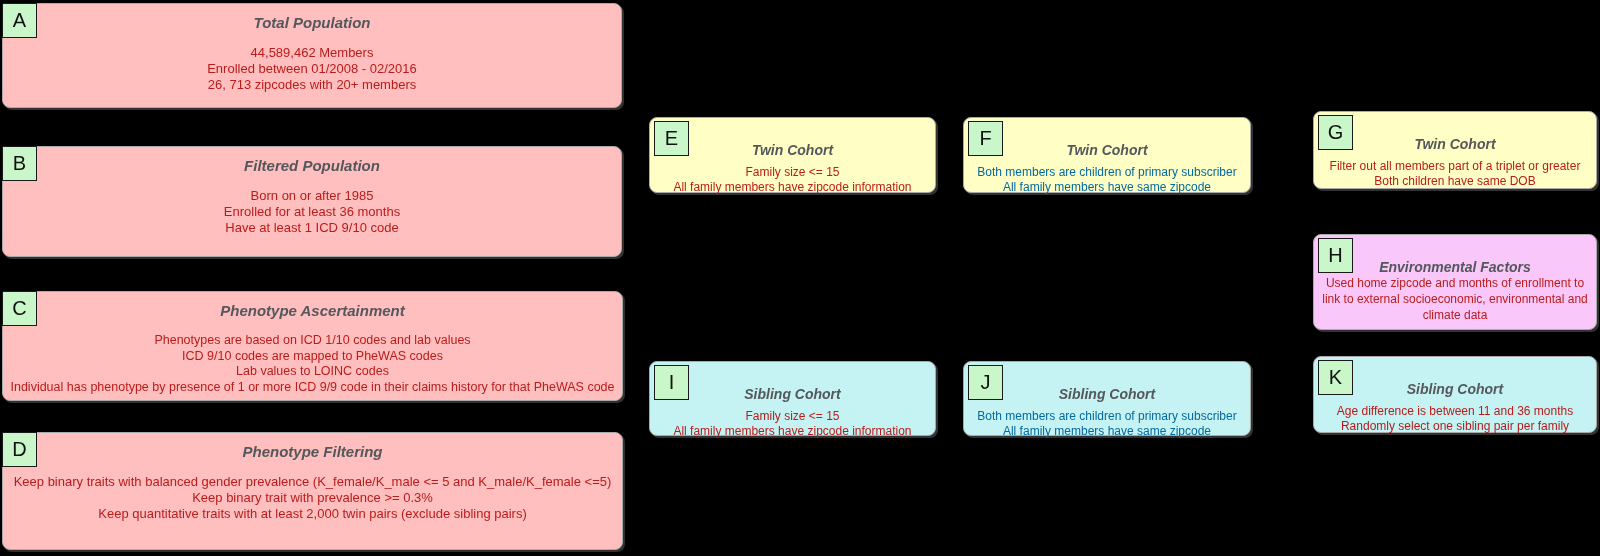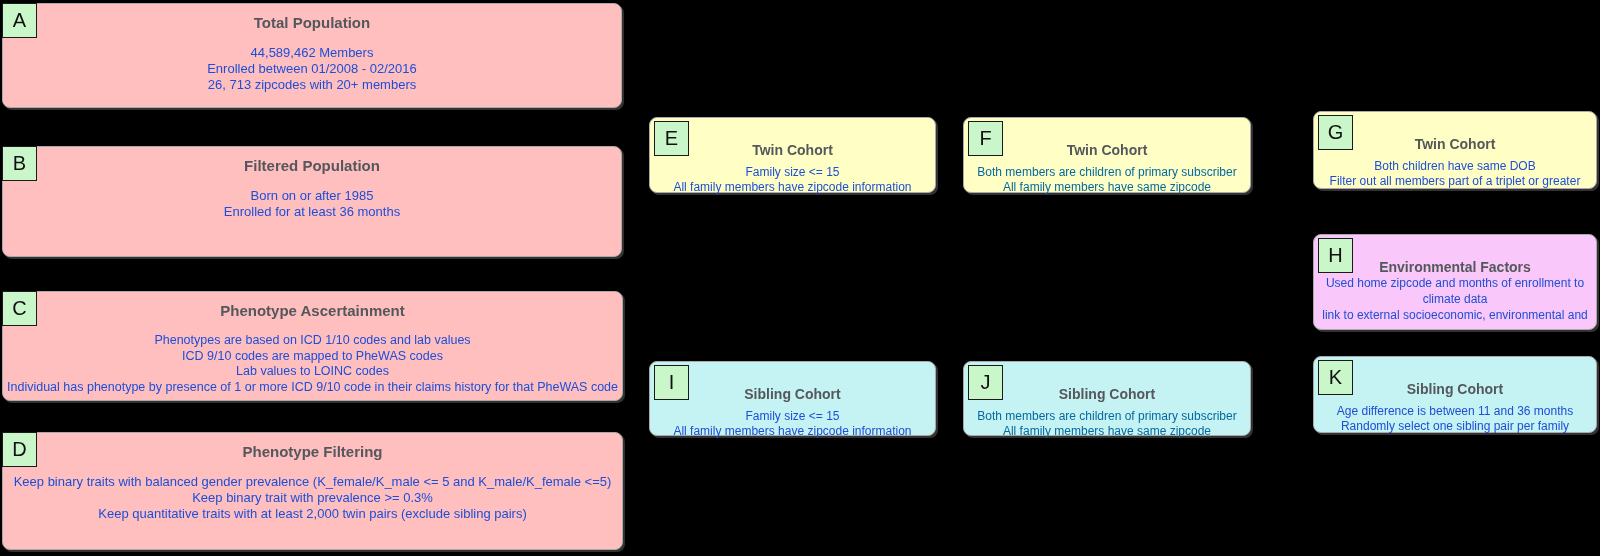--- a/index.html
+++ b/index.html
@@ -12,22 +12,22 @@
     box-shadow:2px 2px 0 rgba(110,110,110,0.45);
     text-align:center;box-sizing:border-box;
   }
   .badge{
     position:absolute;width:35px;height:35px;box-sizing:border-box;
     border:1.5px solid #1a1a1a;display:flex;align-items:center;justify-content:center;
     font-size:20px;color:#111;
   }
   .badge.corner{left:-1px;top:-1px;}
   .badge.inset{left:4px;top:3px;}
-  .title{font-weight:bold;color:#54575b;}
-  .line{white-space:nowrap;color:#1d4ed8;}
+  .title{font-weight:bold;color:#54575b;font-style:italic;}
+  .line{white-space:nowrap;color:#b91c1c;}
   .muted .line{color:#0369a1;}
 
   
   .big .title{font-size:15px;padding-top:10px;}
   .big .body{margin-top:14px;font-size:13px;line-height:16px;}
   .box-C .body{font-size:12.5px;line-height:15.5px;}
 
   
   .sm .title{font-size:14px;padding-top:24px;}
   .sm .body{margin-top:7px;font-size:12px;line-height:15px;}
@@ -59,31 +59,32 @@
       <div class="line">26, 713 zipcodes with 20+ members</div>
     </div>
   </div>
 
   <div class="box big box-B" style="background: rgb(255, 191, 191);">
     <div class="badge corner" style="background: rgb(201, 247, 201);">B</div>
     <div class="title">Filtered Population</div>
     <div class="body">
       <div class="line">Born on or after 1985</div>
       <div class="line">Enrolled for at least 36 months</div>
+      <div class="line">Have at least 1 ICD 9/10 code</div>
     </div>
   </div>
 
   <div class="box big box-C" style="background: rgb(255, 191, 191);">
     <div class="badge corner" style="background: rgb(201, 247, 201);">C</div>
     <div class="title">Phenotype Ascertainment</div>
     <div class="body">
       <div class="line">Phenotypes are based on ICD 1/10 codes and lab values</div>
       <div class="line">ICD 9/10 codes are mapped to PheWAS codes</div>
       <div class="line">Lab values to LOINC codes</div>
-      <div class="line">Individual has phenotype by presence of 1 or more ICD 9/10 code in their claims history for that PheWAS code</div>
+      <div class="line">Individual has phenotype by presence of 1 or more ICD 9/9 code in their claims history for that PheWAS code</div>
     </div>
   </div>
 
   <div class="box big box-D" style="background: rgb(255, 191, 191);">
     <div class="badge corner" style="background: rgb(201, 247, 201);">D</div>
     <div class="title">Phenotype Filtering</div>
     <div class="body">
       <div class="line">Keep binary traits with balanced gender prevalence (K_female/K_male &lt;= 5 and K_male/K_female &lt;=5)</div>
       <div class="line">Keep binary trait with prevalence &gt;= 0.3%</div>
       <div class="line">Keep quantitative traits with at least 2,000 twin pairs (exclude sibling pairs)</div>
@@ -105,32 +106,32 @@
     <div class="body">
       <div class="line">Both members are children of primary subscriber</div>
       <div class="line">All family members have same zipcode</div>
     </div>
   </div>
 
   <div class="box sm box-G" style="background: rgb(255, 255, 197);">
     <div class="badge inset" style="background: rgb(201, 247, 201);">G</div>
     <div class="title">Twin Cohort</div>
     <div class="body">
+      <div class="line">Filter out all members part of a triplet or greater</div>
       <div class="line">Both children have same DOB</div>
-      <div class="line">Filter out all members part of a triplet or greater</div>
     </div>
   </div>
 
   <div class="box sm box-H" style="background: rgb(249, 199, 249);">
     <div class="badge inset" style="background: rgb(201, 247, 201);">H</div>
     <div class="title">Environmental Factors</div>
     <div class="body">
       <div class="line">Used home zipcode and months of enrollment to</div>
+      <div class="line">link to external socioeconomic, environmental and</div>
       <div class="line">climate data</div>
-      <div class="line">link to external socioeconomic, environmental and</div>
     </div>
   </div>
 
   <div class="box sm box-I" style="background: rgb(197, 242, 242);">
     <div class="badge inset" style="background: rgb(201, 247, 201);">I</div>
     <div class="title">Sibling Cohort</div>
     <div class="body">
       <div class="line">Family size &lt;= 15</div>
       <div class="line">All family members have zipcode information</div>
     </div>

